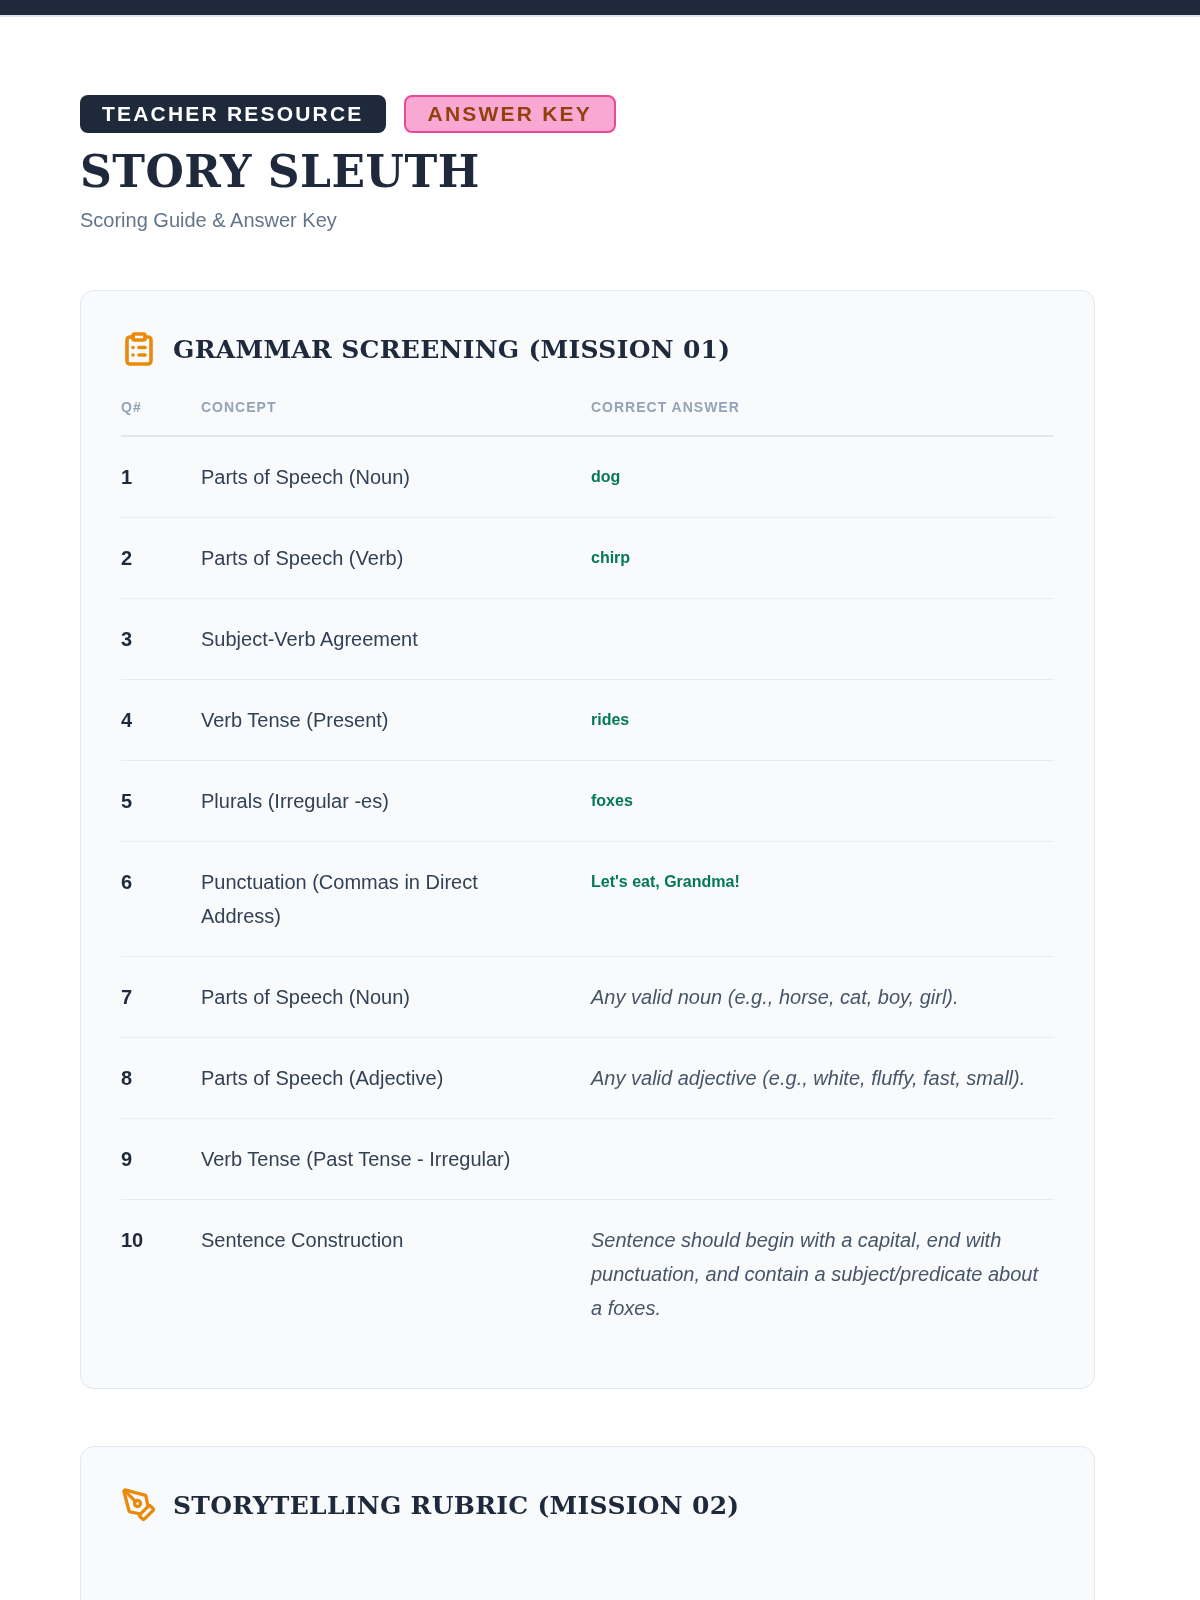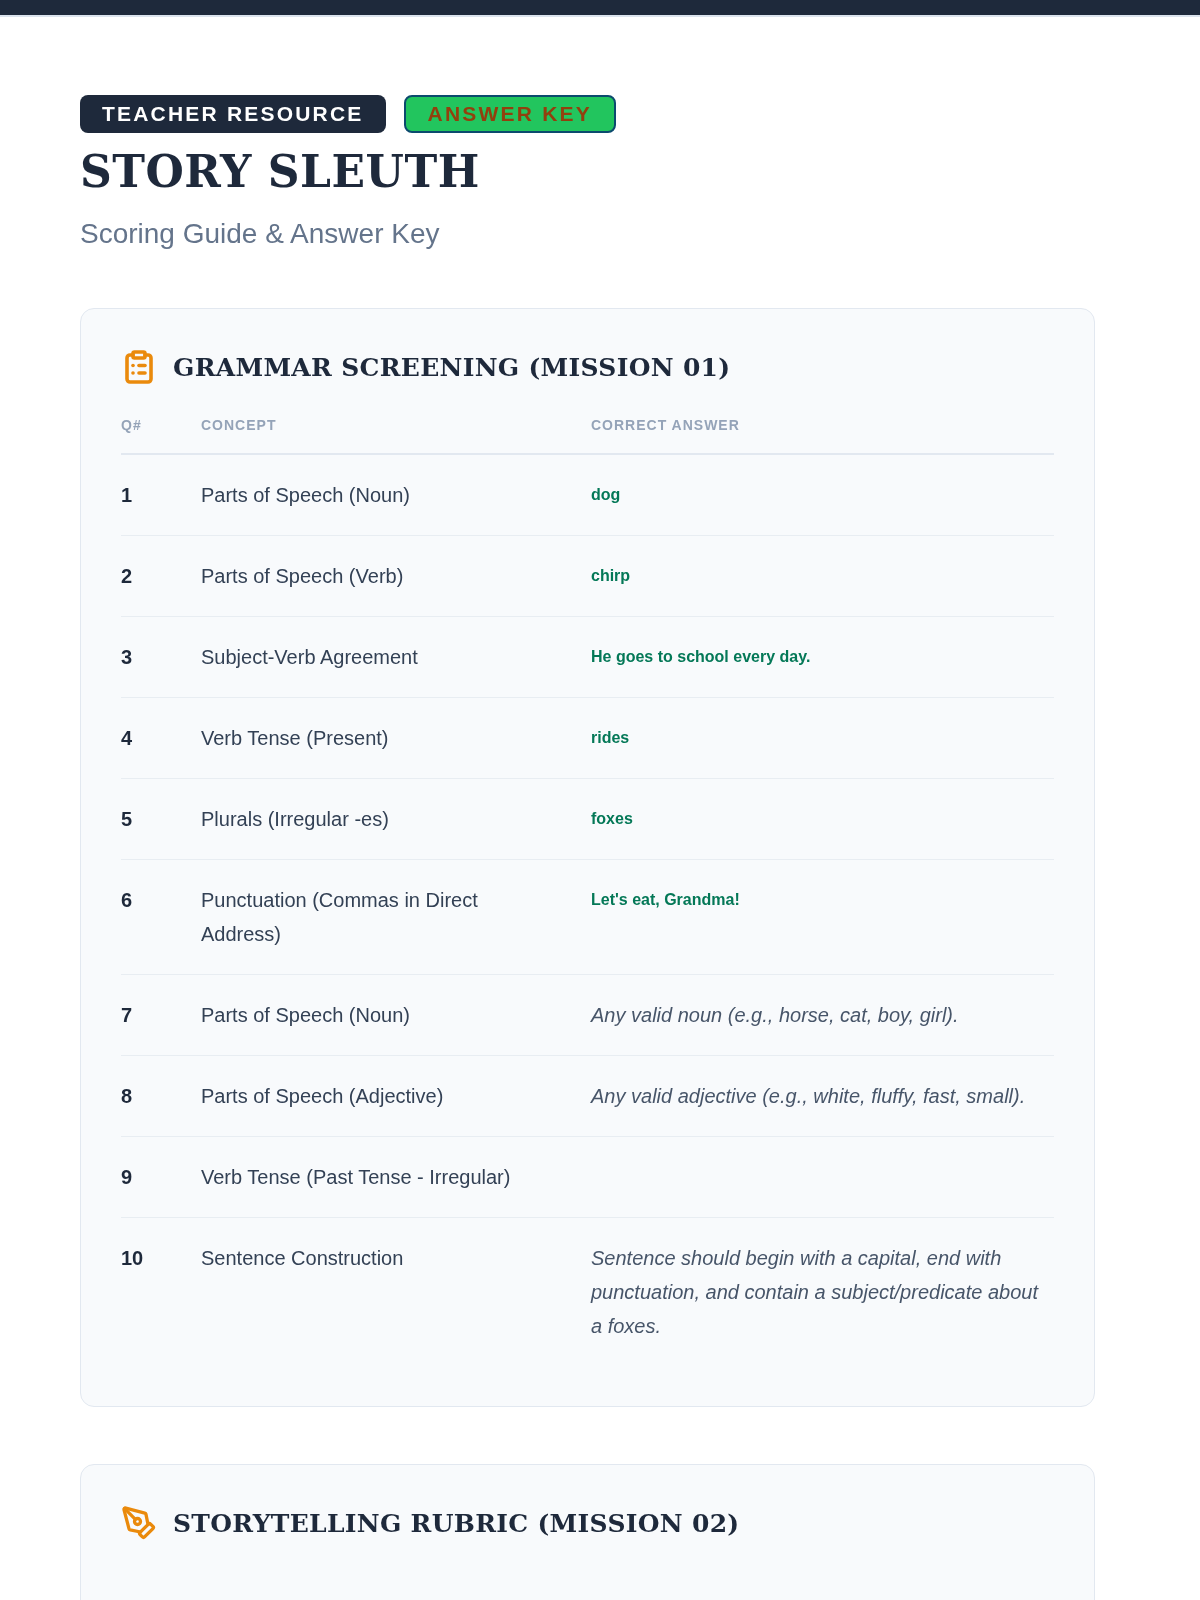--- a/index.html
+++ b/index.html
@@ -16,32 +16,32 @@
   }
   
   .badges{display:flex;gap:18px;align-items:center;}
   .badge{
     display:inline-flex;align-items:center;justify-content:center;
     height:38px;padding:0 22px;border-radius:8px;
     font-size:21px;font-weight:bold;letter-spacing:2.2px;
   }
   .badge-navy{background:#1e293b;color:#ffffff;}
   .badge-gold{
-    background:#22c55e;color:#92400e;border:2px solid #0c4a6e;
+    background:#f9a8d4;color:#92400e;border:2px solid #ec4899;
     height:34px;
   }
   
   h1{
     margin:15px 0 0 0;
     font-family:"DejaVu Serif","Liberation Serif",serif;
     font-weight:bold;font-size:44px;line-height:1.1;
     color:#1e293b;letter-spacing:0.5px;
   }
   .subtitle{
-    margin-top:20px;font-size:28px;color:#64748b;line-height:1.25;
+    margin-top:12px;font-size:20px;color:#64748b;line-height:1.25;
   }
   
   .card{
     box-sizing:border-box;width:1015px;margin-top:57px;
     background:#f8fafc;border:1px solid #e2e8f0;border-radius:14px;
     padding:40px 40px 40px 40px;
   }
   .card2{height:320px;}
   .card-head{display:flex;align-items:center;gap:16px;}
   .card-head .icon{display:inline-flex;width:36px;height:36px;}
@@ -123,21 +123,20 @@
 
   <div class="trow">
     <div class="cell-q">2</div>
     <div class="cell-c">Parts of Speech (Verb)</div>
     <div class="cell-a answer-exact">chirp</div>
   </div>
 
   <div class="trow">
     <div class="cell-q">3</div>
     <div class="cell-c">Subject-Verb Agreement</div>
-    <div class="cell-a answer-exact">He goes to school every day.</div>
   </div>
 
   <div class="trow">
     <div class="cell-q">4</div>
     <div class="cell-c">Verb Tense (Present)</div>
     <div class="cell-a answer-exact">rides</div>
   </div>
 
   <div class="trow">
     <div class="cell-q">5</div>

